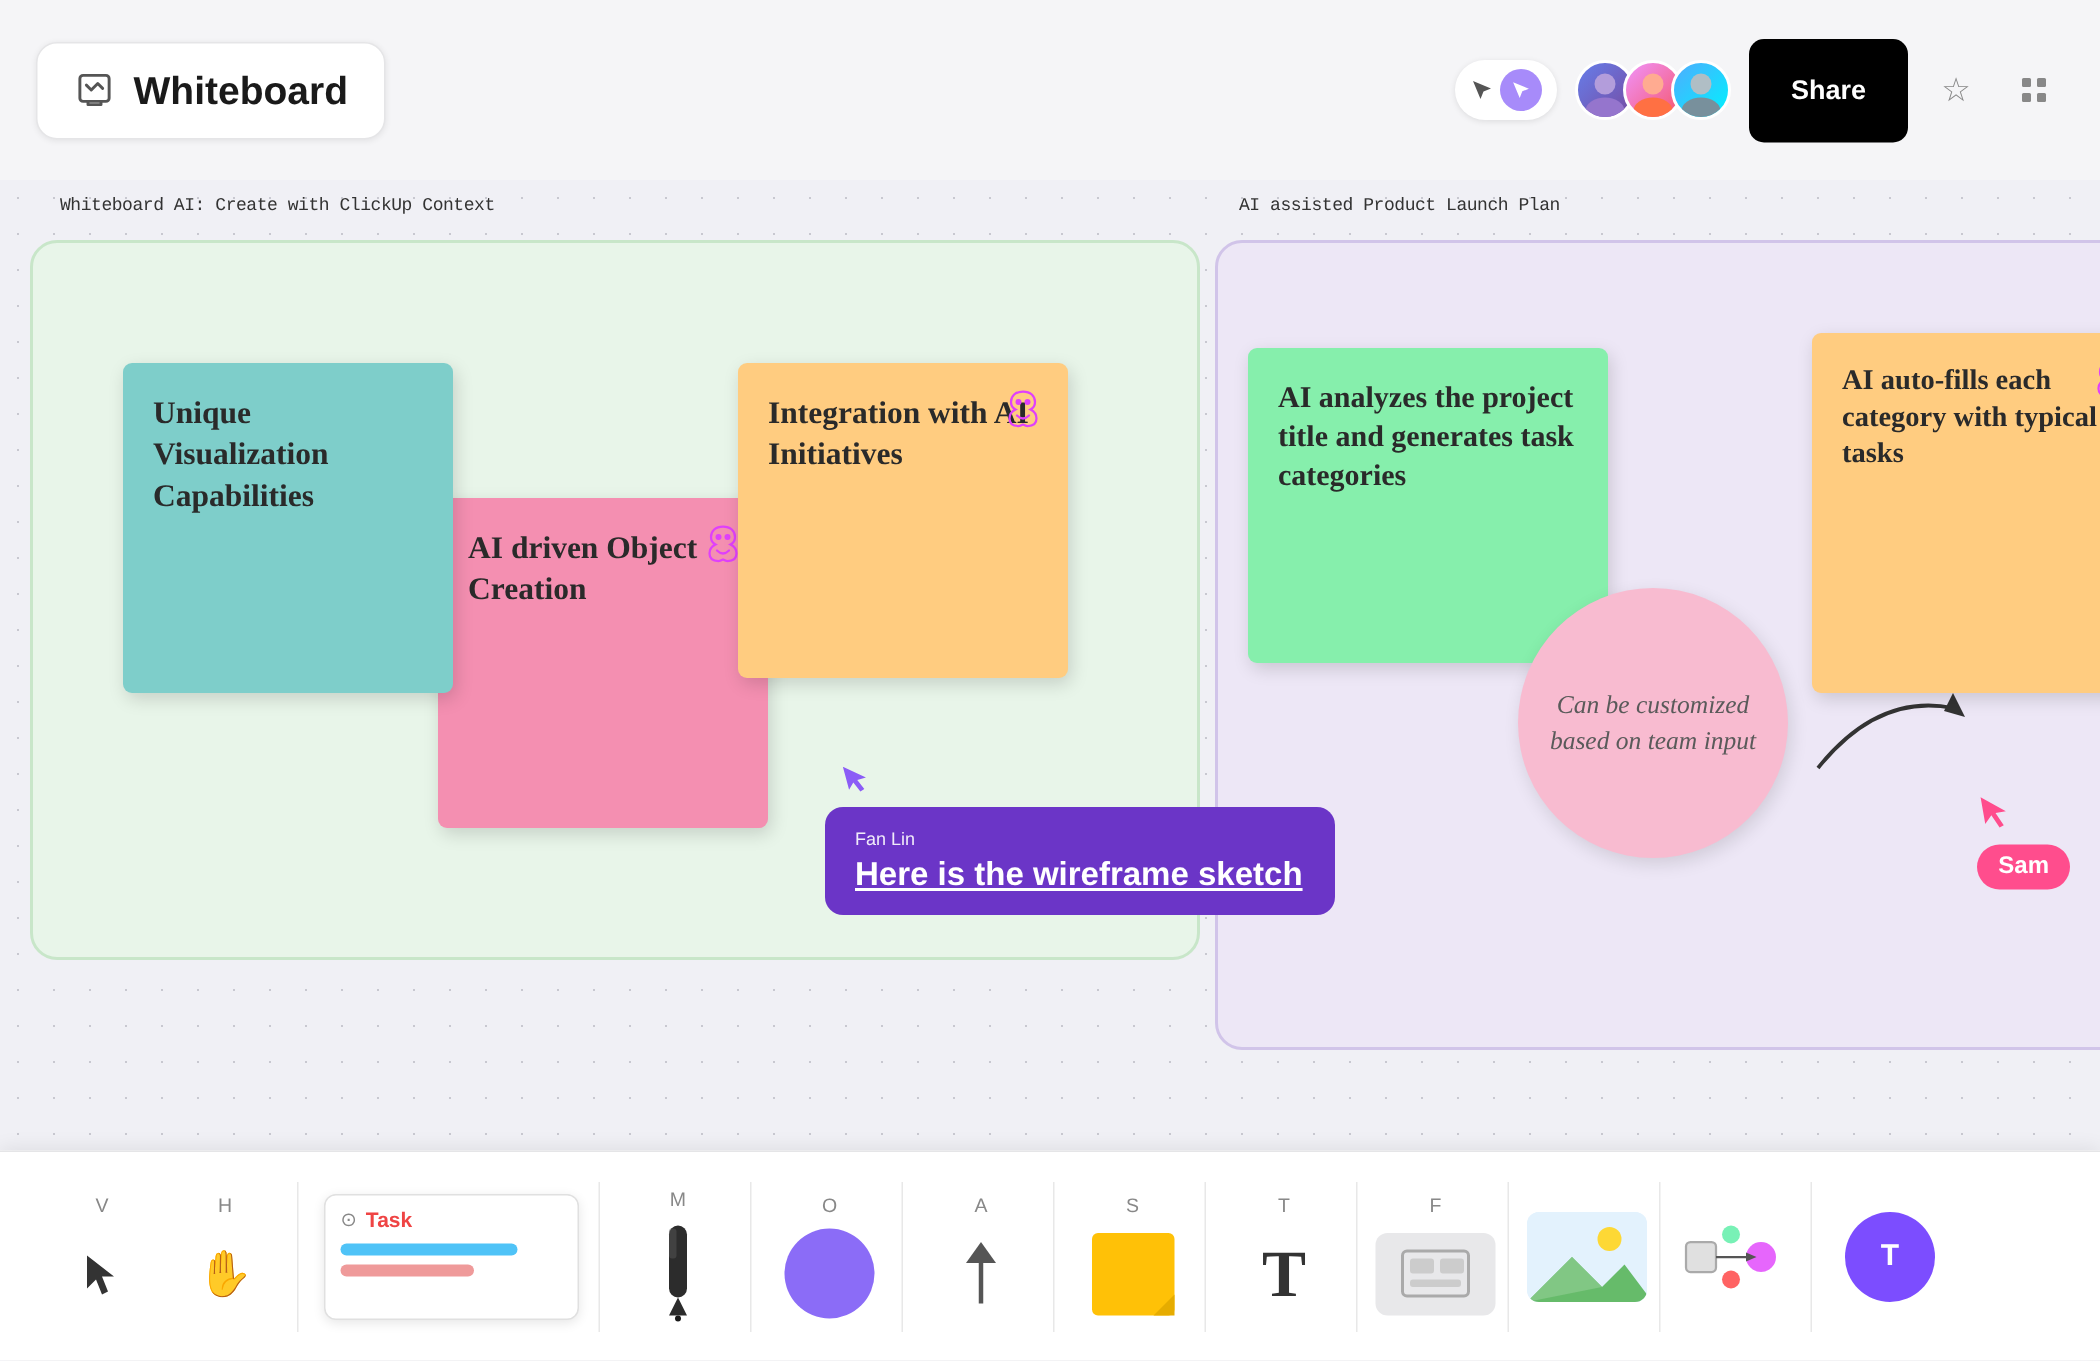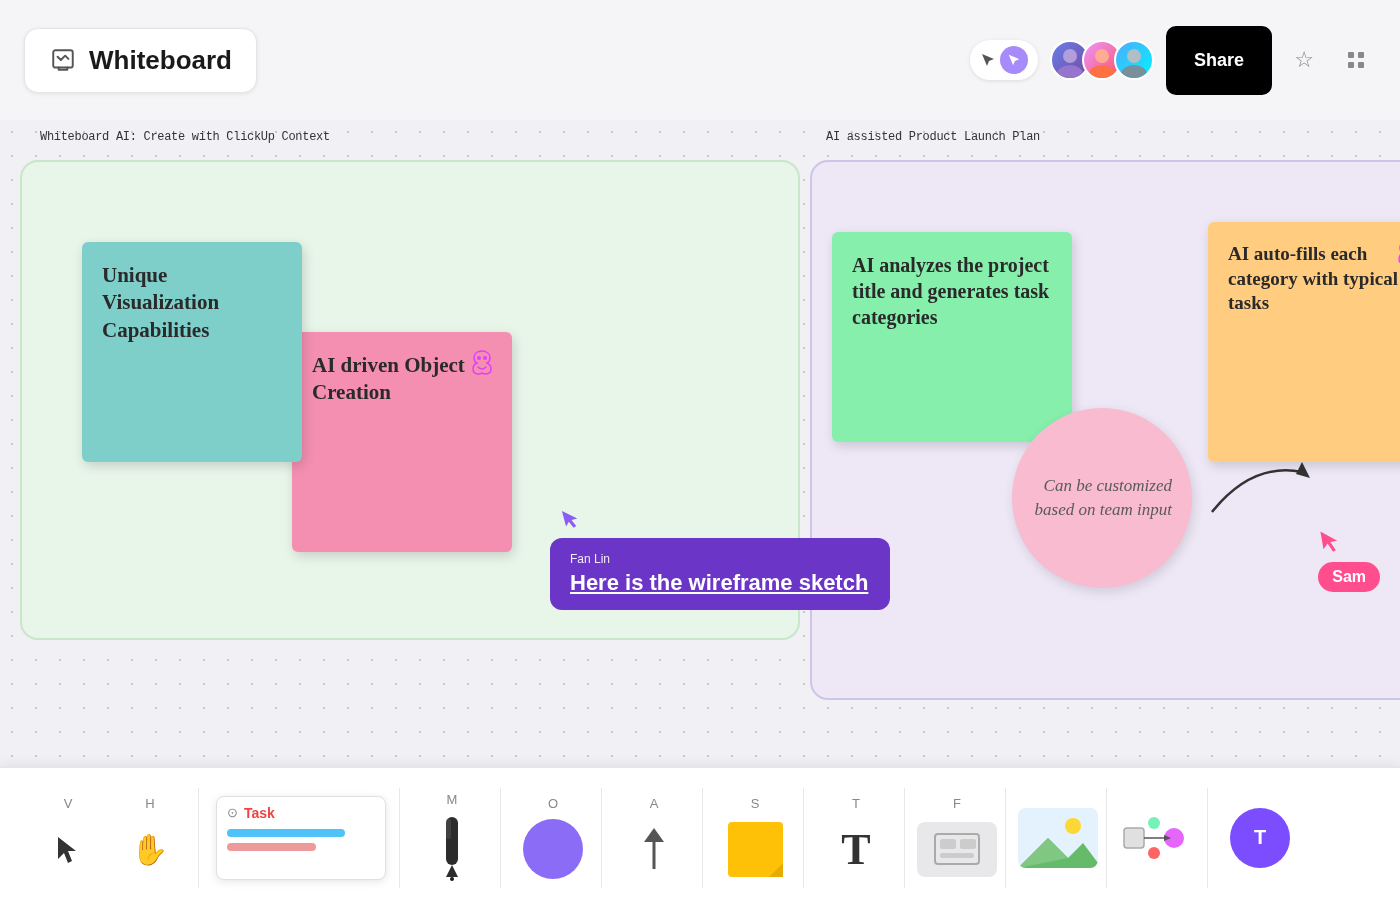--- a/index.html
+++ b/index.html
@@ -234,26 +234,26 @@
       right: -10px;
     }
 
     
     .circle-note {
       position: absolute;
       width: 180px;
       height: 180px;
       background: #f8bbd0;
       border-radius: 50%;
-      top: 246px;
+      top: 230px;
       left: 200px;
       display: flex;
       align-items: center;
       justify-content: center;
-      text-align: right;
+      text-align: center;
       padding: 20px;
       box-shadow: 2px 4px 12px rgba(0,0,0,0.12);
     }
 
     .circle-text {
       font-family: 'Segoe UI', cursive;
       font-size: 17px;
       font-style: italic;
       color: #5a5a5a;
       line-height: 1.4;
@@ -543,20 +543,31 @@
           <path d="M11 20 Q15 24 19 20" fill="none" stroke="#e040fb" stroke-width="1.5" stroke-linecap="round"></path>
         </svg>
       </div>
       <span class="sticky-text">AI driven Object Creation</span>
     </div>
 
     <div class="sticky sticky-teal">
       <span class="sticky-text">Unique Visualization Capabilities</span>
     </div>
 
+    <div class="sticky sticky-orange">
+      <div class="ai-icon">
+        <svg width="30" height="30" viewBox="0 0 30 30">
+          <path d="M15 4 C10 4 7 7 7 11 C7 13 8 15 10 16 C8 17 6 19 6 22 C6 25 8 27 12 27 C13 27 14 26.5 15 26 C16 26.5 17 27 18 27 C22 27 24 25 24 22 C24 19 22 17 20 16 C22 15 23 13 23 11 C23 7 20 4 15 4Z" fill="none" stroke="#e040fb" stroke-width="1.5"></path>
+          <circle cx="12" cy="11" r="2" fill="#e040fb"></circle>
+          <circle cx="18" cy="11" r="2" fill="#e040fb"></circle>
+          <path d="M11 20 Q15 24 19 20" fill="none" stroke="#e040fb" stroke-width="1.5" stroke-linecap="round"></path>
+        </svg>
+      </div>
+      <span class="sticky-text">Integration with AI Initiatives</span>
+    </div>
   </div>
 
   <span class="section-label" style="top:10px; left:826px;">AI assisted Product Launch Plan</span>
 
   <div class="right-section">
 
     <div class="sticky sticky-teal-right">
       <span class="sticky-text" style="font-size:20px;">AI analyzes the project title and generates task categories</span>
     </div>
 

